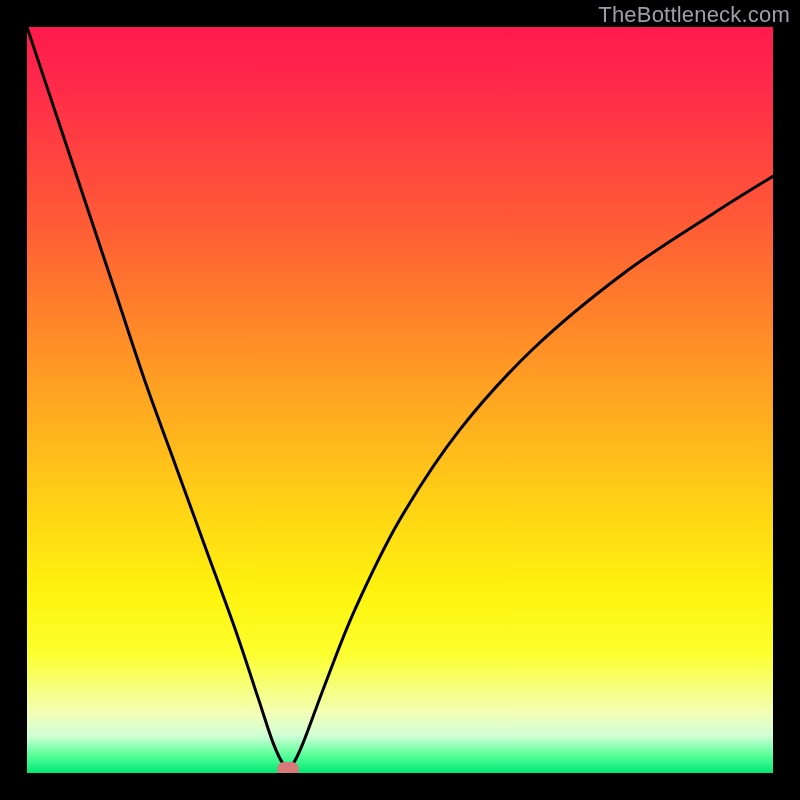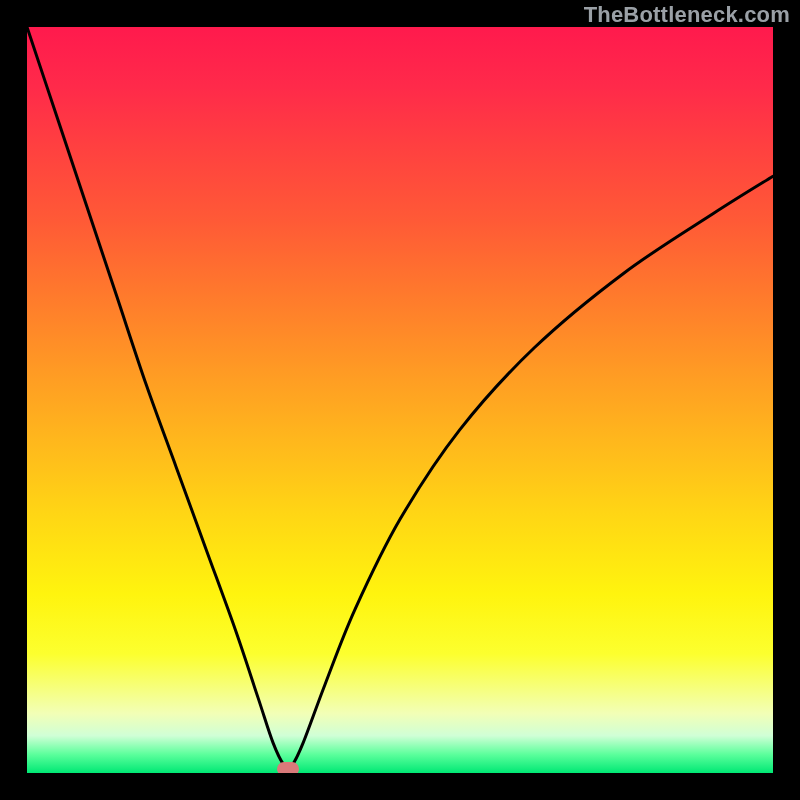--- a/index.html
+++ b/index.html
@@ -17,21 +17,21 @@
       #ffd814 66%,
       #fff40e 76%,
       #fcff2e 84%,
       #f2ffb6 92%,
       #d0ffd6 95%,
       #5cff9c 97.5%,
       #00e874 100%);
   }
   .marker{position:absolute;width:22px;height:14px;border-radius:7px;background:#d97a7a;left:0;top:0;transform:translate(-50%,-50%)}
   svg.curve{position:absolute;inset:0}
-  .watermark{position:absolute;top:2px;right:10px;color:#9aa0a6;font-size:22px;font-weight:700;letter-spacing:.2px}
+  .watermark{position:absolute;top:2px;right:10px;color:#9aa0a6;font-size:22px;font-weight:400;letter-spacing:.2px}
 </style>
 </head>
 <body>
 
 <div class="frame">
   <div class="plot">
     <div class="gradient"></div>
     <svg class="curve" viewBox="0 0 746 746" preserveAspectRatio="none">
       <path id="curve-path" fill="none" stroke="#000" stroke-width="3" stroke-linecap="round" stroke-linejoin="round" d="M0,0 C4.973333333333334,14.919999999999996 19.89333333333333,59.67999999999999 29.84,89.51999999999998 C39.78666666666667,119.35999999999997 49.733333333333334,149.19999999999996 59.68,179.03999999999996 C69.62666666666667,208.87999999999997 79.57333333333332,238.72 89.52,268.56 C99.46666666666667,298.4 109.41333333333333,329.4833333333333 119.36,358.08 C129.30666666666667,386.6766666666667 139.25333333333336,412.7866666666667 149.20000000000002,440.14000000000004 C159.14666666666668,467.4933333333334 169.09333333333333,494.8466666666667 179.04,522.2 C188.98666666666665,549.5533333333334 200.17666666666668,579.3933333333333 208.88000000000002,604.26 C217.58333333333337,629.1266666666667 225.04333333333332,652.75 231.26,671.4 C237.47666666666666,690.05 241.82833333333335,704.97 246.18,716.16 C250.53166666666667,727.3499999999999 254.26166666666668,734.81 257.37,738.54 C260.47833333333335,742.27 261.72166666666664,742.27 264.83,738.54 C267.93833333333333,734.81 270.42499999999995,729.8366666666666 276.02,716.16 C281.615,702.4833333333333 289.6966666666667,678.86 298.40000000000003,656.48 C307.10333333333335,634.1 315.8066666666667,609.2333333333333 328.24,581.88 C340.67333333333335,554.5266666666666 355.59333333333336,522.2 373,492.36 C390.40666666666664,462.52 410.29999999999995,431.4366666666666 432.67999999999995,402.84 C455.05999999999995,374.24333333333334 479.9266666666667,346.89000000000004 507.28000000000003,320.78000000000003 C534.6333333333334,294.67 566.96,268.55999999999995 596.8000000000001,246.17999999999995 C626.6400000000001,223.79999999999995 661.4533333333334,202.66333333333333 686.32,186.5 C711.1866666666667,170.33666666666667 736.0533333333333,155.4166666666666 746,149.19999999999993"></path>
     </svg>

